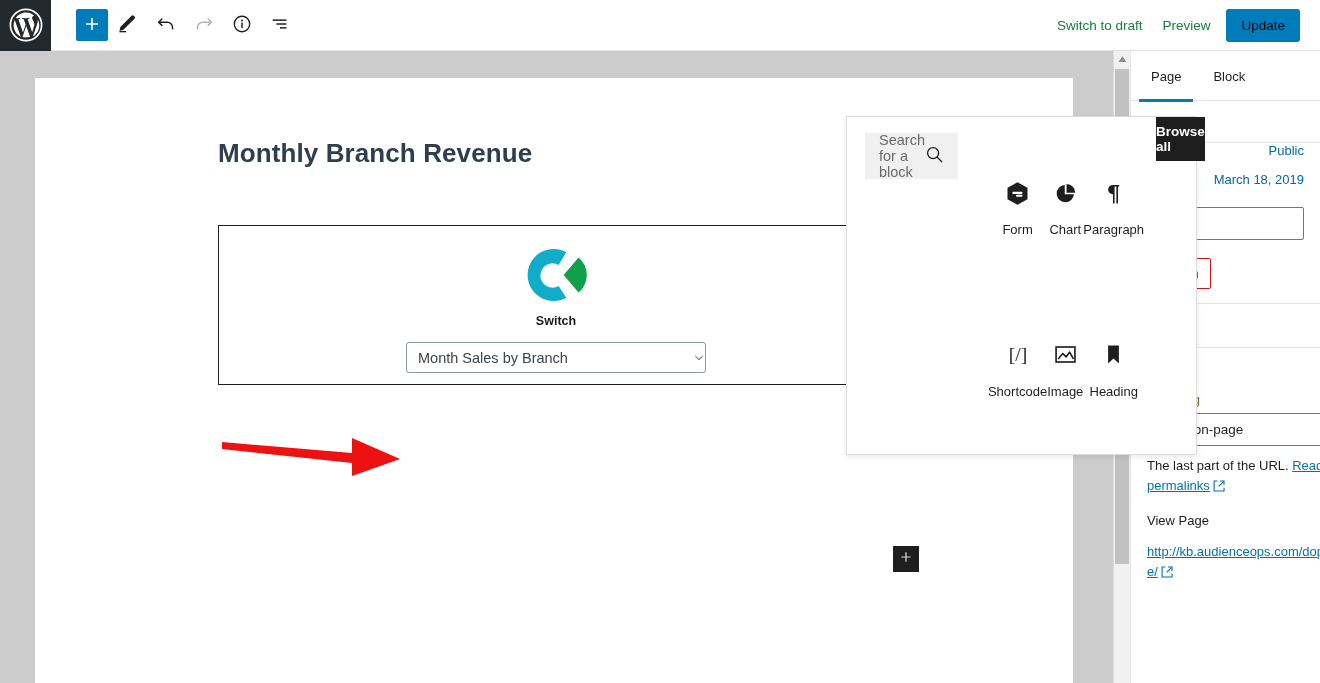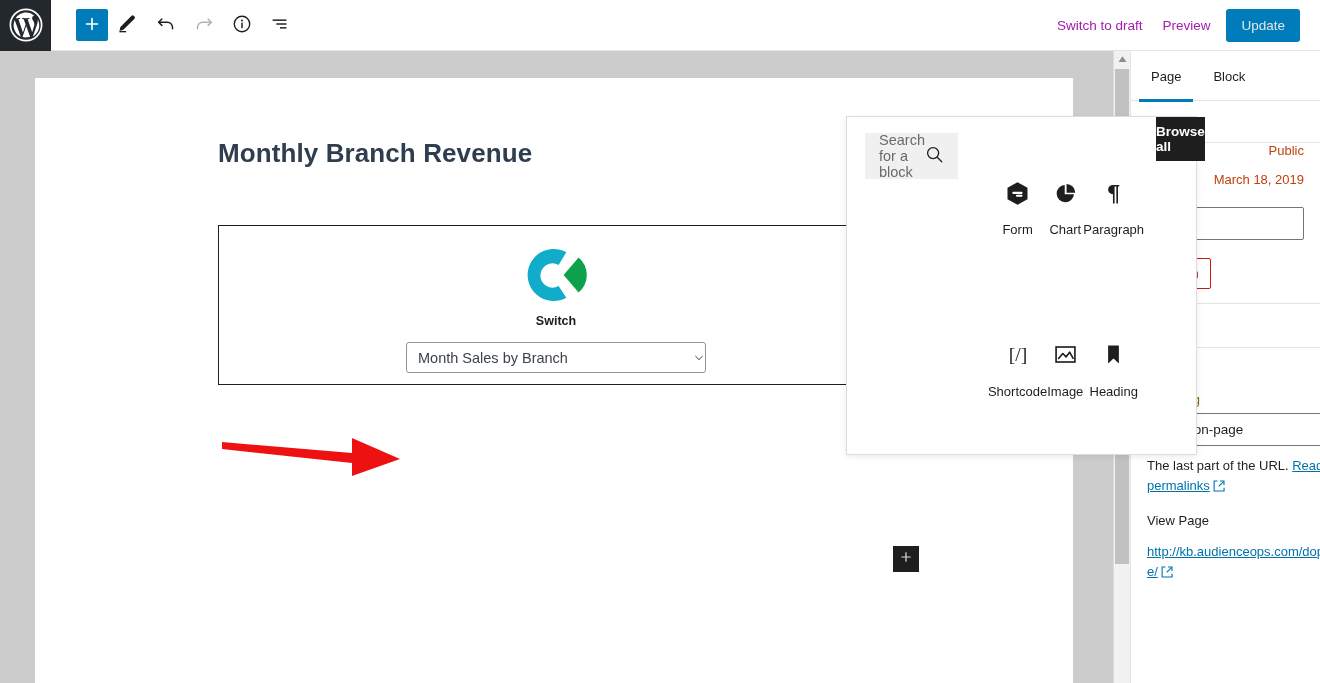--- a/index.html
+++ b/index.html
@@ -24,26 +24,26 @@
   .wp-logo svg { display: block; }
   .tb-left { display: flex; align-items: center; gap: 0px; padding-left: 25px; }
   .tb-btn {
     width: 36px; height: 36px; display: flex; align-items: center; justify-content: center;
     background: transparent; border: none; cursor: pointer; margin-right: 2px;
   }
   .tb-btn.primary { background: #007cba; border-radius: 2px; width: 32px; height: 32px; }
   .tb-spacer { flex: 1; }
   .tb-right { display: flex; align-items: center; gap: 0px; padding-right: 20px; }
   .link-btn {
-    background: none; border: none; color: #a21caf; font-size: 13.5px;
+    background: none; border: none; color: #15803d; font-size: 13.5px;
     cursor: pointer; padding: 6px 10px; font-family: "Liberation Sans", sans-serif;
     white-space: nowrap;
   }
   .update-btn {
-    background: #007cba; color: #e5e5e5; border: none; border-radius: 3px;
+    background: #007cba; color: #000000; border: none; border-radius: 3px;
     font-size: 13.5px; padding: 9px 15px; cursor: pointer; margin-left: 6px;
     font-family: "Liberation Sans", sans-serif;
   }
 
   
   .editor-wrap {
     position: absolute; left: 0; top: 51px; width: 1130px; height: 632px;
     background: #cccccc; overflow: hidden;
   }
   .canvas {
@@ -115,21 +115,21 @@
   .sb-tab.active::after {
     content: ""; position: absolute; left: 4px; right: 4px; bottom: -1px;
     height: 3px; background: #007cba;
   }
   .sb-row {
     display: flex; align-items: center; justify-content: space-between;
     padding: 13px 16px 13px 16px; border-bottom: 1px solid #e2e4e7;
     font-size: 13px; color: #1e1e1e; white-space: nowrap;
   }
   .sb-row-label { color: #1e1e1e; }
-  .sb-row-val { color: #c2410c; cursor: pointer; }
+  .sb-row-val { color: #0369a1; cursor: pointer; }
   .sb-authorbox {
     margin: 10px 16px; height: 33px; border: 1px solid #757575; border-radius: 2px;
     display: flex; align-items: center; padding: 0 8px; font-size: 13px; color: #2c3338;
     overflow: hidden;
   }
   .sb-trash-wrap { padding: 8px 16px 14px 16px; border-bottom: 1px solid #e2e4e7; }
   .sb-trash {
     border: 1px solid #cc1818; color: #cc1818; background: #fff;
     border-radius: 2px; font-size: 13px; padding: 7px 11px; cursor: pointer;
     white-space: nowrap; font-family: "Liberation Sans", sans-serif;

